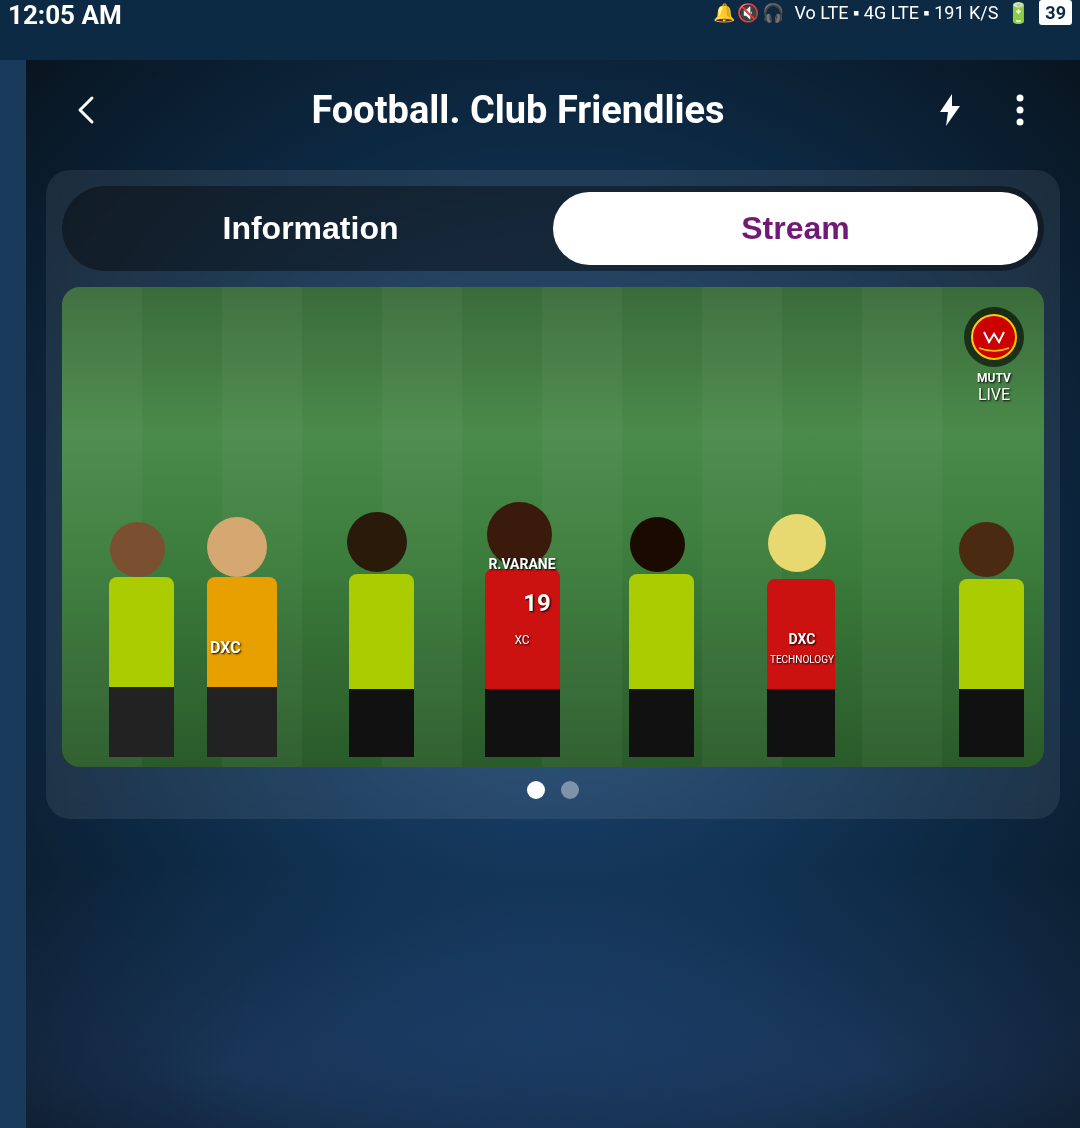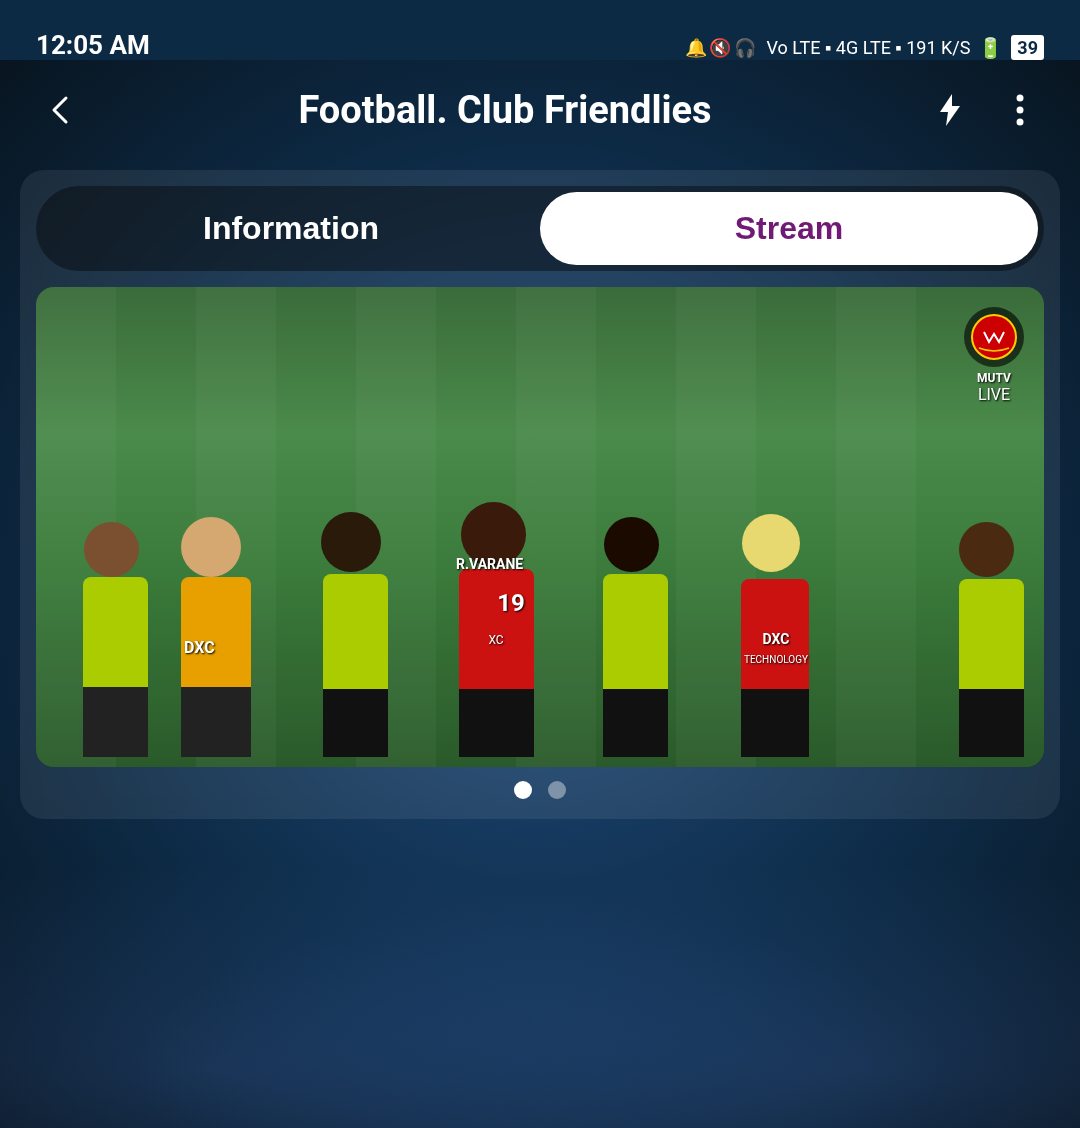--- a/index.html
+++ b/index.html
@@ -12,23 +12,23 @@
       background: #1a3a5c;
       overflow-x: hidden;
     }
 
     
     .status-bar {
       width: 100%;
       height: 60px;
       background: #0d2a45;
       display: flex;
-      align-items: flex-end;
+      align-items: flex-start;
       justify-content: space-between;
-      padding: 0 36px;
+      padding: 0 8px;
       color: white;
       font-size: 26px;
       font-weight: bold;
     }
 
     .status-bar-right {
       display: flex;
       align-items: center;
       gap: 8px;
       font-size: 20px;
@@ -42,20 +42,21 @@
       color: #0d2a45;
       font-size: 18px;
       font-weight: bold;
     }
 
     
     .app-background {
       background: radial-gradient(ellipse at center, #1e4a7a 0%, #0d2a45 60%, #081520 100%);
       min-height: 1068px;
       position: relative;
+      margin-left: 26px;
     }
 
     
     .top-nav {
       display: flex;
       align-items: center;
       justify-content: space-between;
       padding: 20px 30px;
       color: white;
     }
@@ -403,21 +404,21 @@
 
         <div class="player player-yellow" style="left:280px; bottom:10px;">
           <div class="head" style="background:#2a1a0a; width:60px; height:60px; border-radius:50%; position:absolute; bottom:185px; left:5px;"></div>
           <div class="body" style="background:#aacc00; width:65px; height:115px; border-radius:8px 8px 0 0; position:absolute; bottom:68px; left:7px;"></div>
           <div class="legs" style="background:#111; width:65px; height:68px; position:absolute; bottom:0; left:7px;"></div>
         </div>
 
         <div class="player player-red" style="left:420px; bottom:10px;">
           <div class="head" style="background:#3a1a0a; width:65px; height:65px; border-radius:50%; position:absolute; bottom:190px; left:5px;"></div>
           <div class="body" style="background:#cc1111; width:75px; height:120px; border-radius:8px 8px 0 0; position:absolute; bottom:68px; left:3px;"></div>
-          <div style="position:absolute; bottom:185px; left:0; width:80px; color:white; font-size:14px; font-weight:bold; text-shadow:1px 1px 2px #000;">R.VARANE</div>
+          <div style="position:absolute; bottom:185px; left:0; width:80px; text-align:center; color:white; font-size:14px; font-weight:bold; text-shadow:1px 1px 2px #000;">R.VARANE</div>
           <div style="position:absolute; bottom:140px; left:15px; width:80px; text-align:center; color:white; font-size:24px; font-weight:bold; text-shadow:1px 1px 2px #000;">19</div>
           <div style="position:absolute; bottom:110px; left:0; width:80px; text-align:center; color:white; font-size:12px; text-shadow:1px 1px 2px #000;">XC</div>
           <div class="legs" style="background:#111; width:75px; height:68px; position:absolute; bottom:0; left:3px;"></div>
         </div>
 
         <div class="player player-yellow" style="left:560px; bottom:10px;">
           <div class="head" style="background:#1a0a00; width:55px; height:55px; border-radius:50%; position:absolute; bottom:185px; left:8px;"></div>
           <div class="body" style="background:#aacc00; width:65px; height:115px; border-radius:8px 8px 0 0; position:absolute; bottom:68px; left:7px;"></div>
           <div class="legs" style="background:#111; width:65px; height:68px; position:absolute; bottom:0; left:7px;"></div>
         </div>

